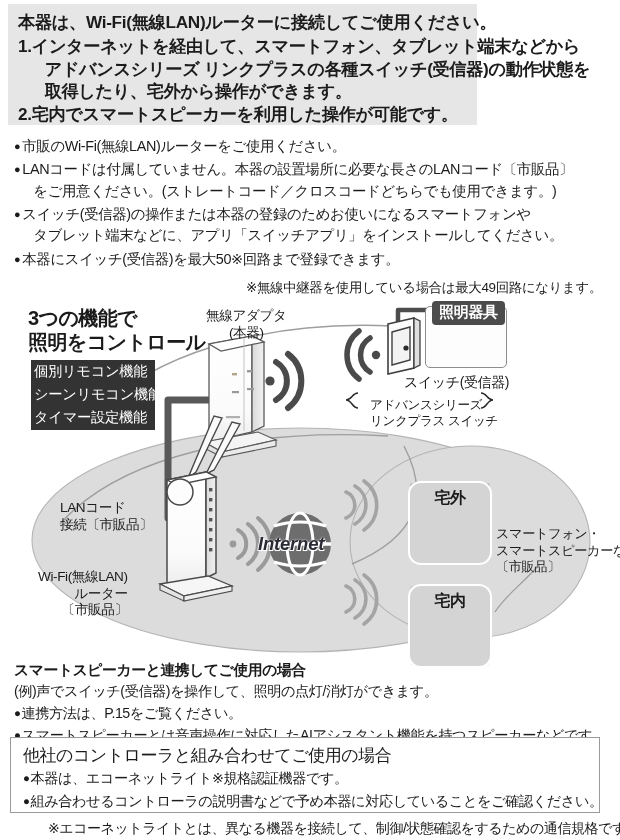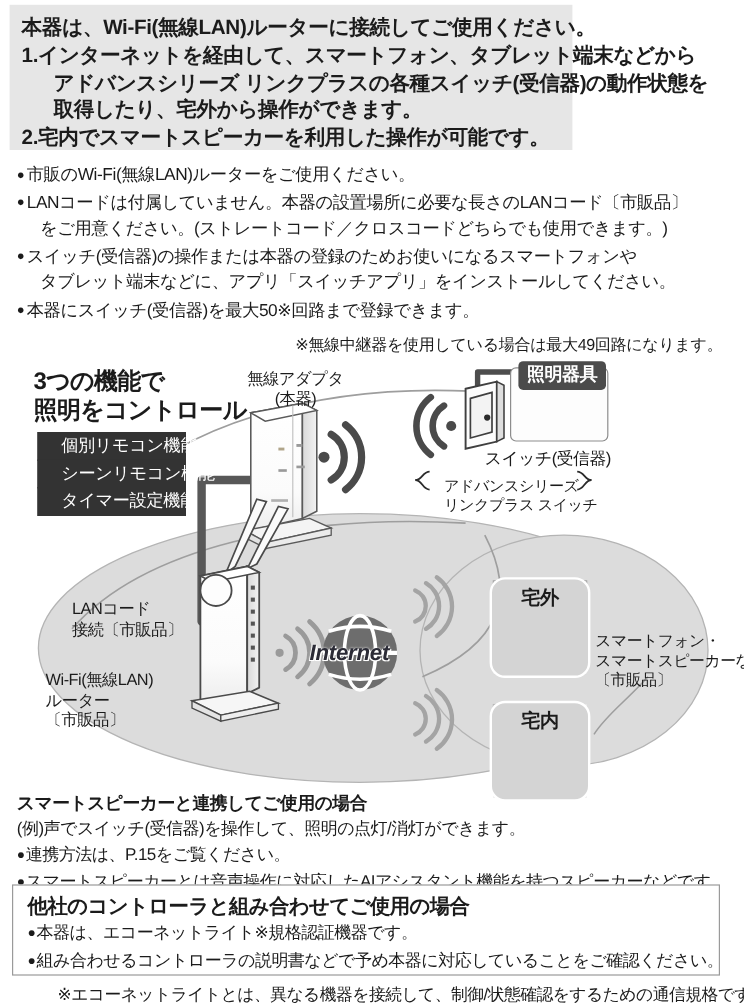--- a/index.html
+++ b/index.html
@@ -124,31 +124,31 @@
   .badge {
     position: absolute;
     left: 31px;
     background: #333333;
     color: #ffffff;
     font-size: 14.3px;
     font-weight: normal;
     letter-spacing: -0.3px;
     text-align: left;
     white-space: nowrap;
-    padding: 2px 6px 3px 20px;
+    padding: 2px 6px 3px 3px;
     box-sizing: border-box;
     width: 124px;
   }
   .badge.b1 { top: 64px; }
   .badge.b2 { top: 87px; }
   .badge.b3 { top: 110px; }
 
   .lbl-adapter { left: 206px; top: 12px; text-align: center; }
   .lbl-lancode { left: 60px; top: 156px; margin-top: 48px; }
-  .lbl-router  { left: 38px; top: 263px; }
+  .lbl-router  { left: 38px; top: 273px; text-align: right; }
   .lbl-switch  { left: 404px; top: 78px; font-size: 14px; }
   .lbl-sub-switch {
     left: 370px; top: 102px;
     font-size: 12.6px; line-height: 1.25;
   }
   .lbl-phone { left: 496px; top: 230px; font-size: 13.2px; line-height: 1.25; }
 
   .fixture-box {
     position: absolute;
     left: 425px;
@@ -246,21 +246,21 @@
     top: 737px;
     width: 590px;
     height: 76px;
     border: 1.3px solid #9a9a9a;
     box-sizing: border-box;
     padding: 7px 10px 0 12px;
     background: #ffffff;
   }
   .other-head {
     font-size: 17px;
-    font-weight: bold;
+    font-weight: normal;
     letter-spacing: -0.5px;
     line-height: 1.3;
     white-space: nowrap;
   }
   .other-bullet {
     display: flex;
     align-items: flex-start;
     font-size: 14.2px;
     letter-spacing: -0.45px;
     line-height: 1.5;

